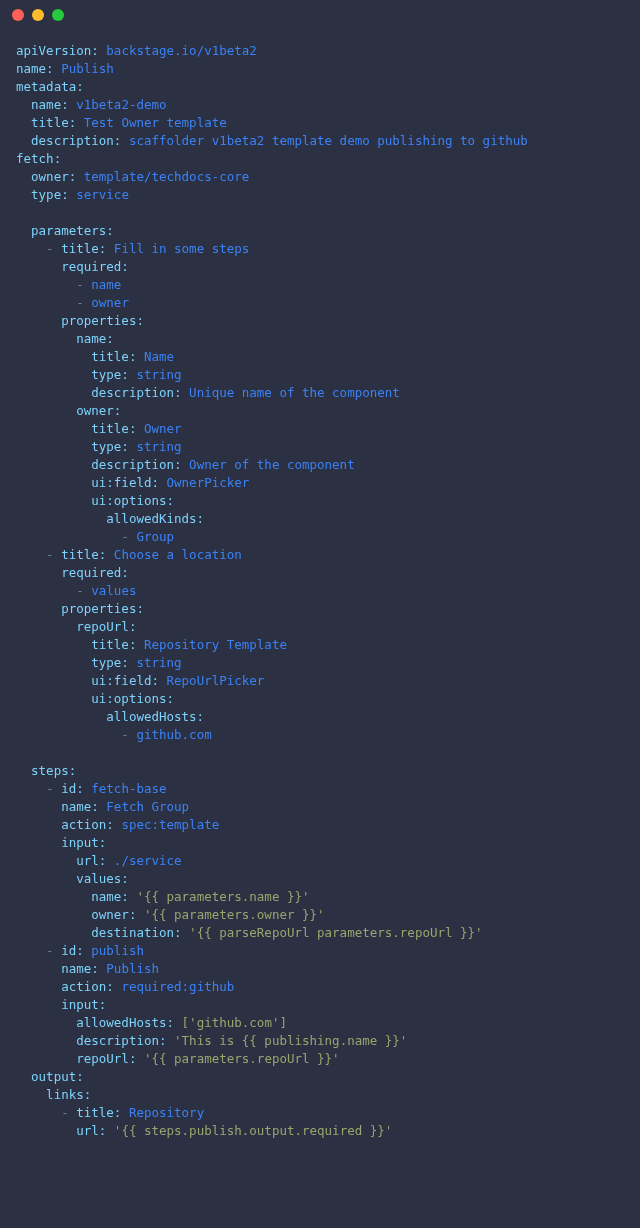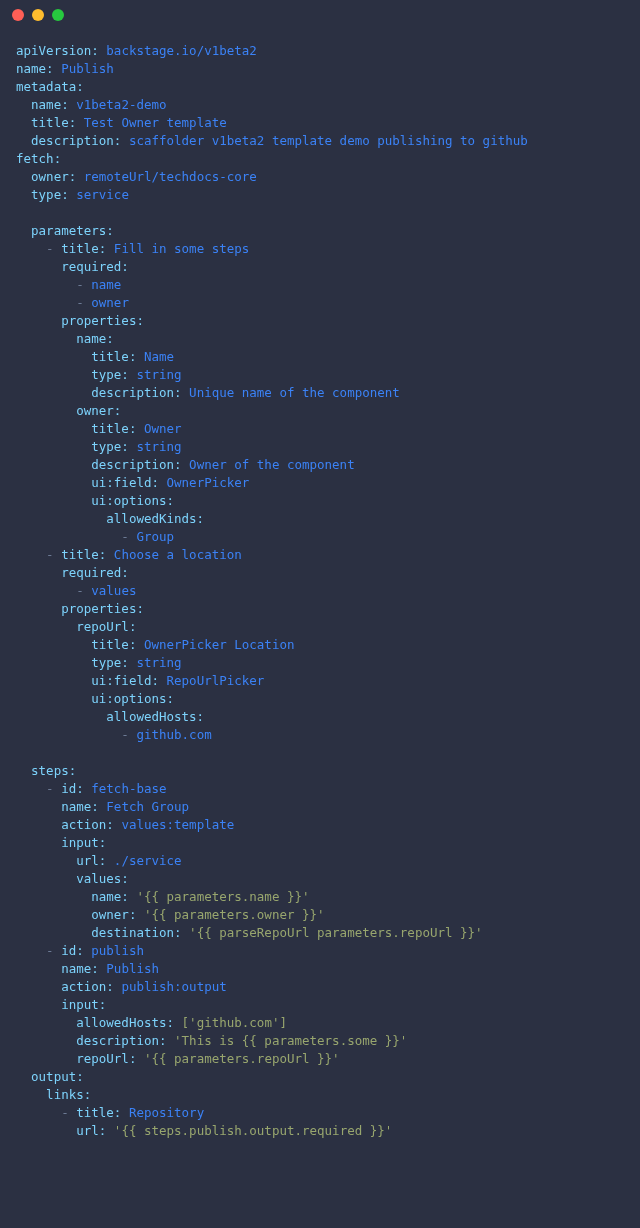--- a/index.html
+++ b/index.html
@@ -42,21 +42,21 @@
   <div class="dot dot-green"></div>
 </div>
 
 <div class="code"><span class="key">apiVersion:</span> <span class="val">backstage.io/v1beta2</span>
 <span class="key">name:</span> <span class="val">Publish</span>
 <span class="key">metadata:</span>
   <span class="key">name:</span> <span class="val">v1beta2-demo</span>
   <span class="key">title:</span> <span class="val">Test Owner template</span>
   <span class="key">description:</span> <span class="val">scaffolder v1beta2 template demo publishing to github</span>
 <span class="key">fetch:</span>
-  <span class="key">owner:</span> <span class="val">remoteUrl/techdocs-core</span>
+  <span class="key">owner:</span> <span class="val">template/techdocs-core</span>
   <span class="key">type:</span> <span class="val">service</span>
 
   <span class="key">parameters:</span>
     <span class="dash">-</span> <span class="key">title:</span> <span class="val">Fill in some steps</span>
       <span class="key">required:</span>
         <span class="dash">-</span> <span class="val">name</span>
         <span class="dash">-</span> <span class="val">owner</span>
       <span class="key">properties:</span>
         <span class="key">name:</span>
           <span class="key">title:</span> <span class="val">Name</span>
@@ -68,40 +68,40 @@
           <span class="key">description:</span> <span class="val">Owner of the component</span>
           <span class="key">ui:field:</span> <span class="val">OwnerPicker</span>
           <span class="key">ui:options:</span>
             <span class="key">allowedKinds:</span>
               <span class="dash">-</span> <span class="val">Group</span>
     <span class="dash">-</span> <span class="key">title:</span> <span class="val">Choose a location</span>
       <span class="key">required:</span>
         <span class="dash">-</span> <span class="val">values</span>
       <span class="key">properties:</span>
         <span class="key">repoUrl:</span>
-          <span class="key">title:</span> <span class="val">OwnerPicker Location</span>
+          <span class="key">title:</span> <span class="val">Repository Template</span>
           <span class="key">type:</span> <span class="val">string</span>
           <span class="key">ui:field:</span> <span class="val">RepoUrlPicker</span>
           <span class="key">ui:options:</span>
             <span class="key">allowedHosts:</span>
               <span class="dash">-</span> <span class="val">github.com</span>
 
   <span class="key">steps:</span>
     <span class="dash">-</span> <span class="key">id:</span> <span class="val">fetch-base</span>
       <span class="key">name:</span> <span class="val">Fetch Group</span>
-      <span class="key">action:</span> <span class="val">values:template</span>
+      <span class="key">action:</span> <span class="val">spec:template</span>
       <span class="key">input:</span>
         <span class="key">url:</span> <span class="val">./service</span>
         <span class="key">values:</span>
           <span class="key">name:</span> <span class="str">'{{ parameters.name }}'</span>
           <span class="key">owner:</span> <span class="str">'{{ parameters.owner }}'</span>
           <span class="key">destination:</span> <span class="str">'{{ parseRepoUrl parameters.repoUrl }}'</span>
     <span class="dash">-</span> <span class="key">id:</span> <span class="val">publish</span>
       <span class="key">name:</span> <span class="val">Publish</span>
-      <span class="key">action:</span> <span class="val">publish:output</span>
+      <span class="key">action:</span> <span class="val">required:github</span>
       <span class="key">input:</span>
         <span class="key">allowedHosts:</span> <span class="str">['github.com']</span>
-        <span class="key">description:</span> <span class="str">'This is {{ parameters.some }}'</span>
+        <span class="key">description:</span> <span class="str">'This is {{ publishing.name }}'</span>
         <span class="key">repoUrl:</span> <span class="str">'{{ parameters.repoUrl }}'</span>
   <span class="key">output:</span>
     <span class="key">links:</span>
       <span class="dash">-</span> <span class="key">title:</span> <span class="val">Repository</span>
         <span class="key">url:</span> <span class="str">'{{ steps.publish.output.required }}'</span></div>
 
 </body></html>

